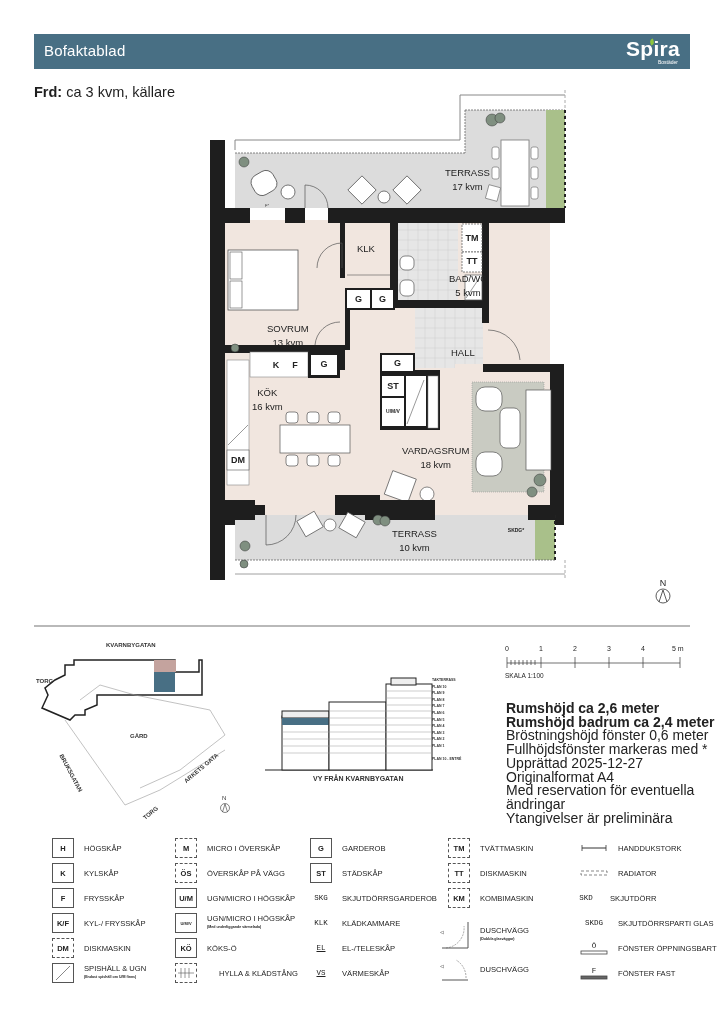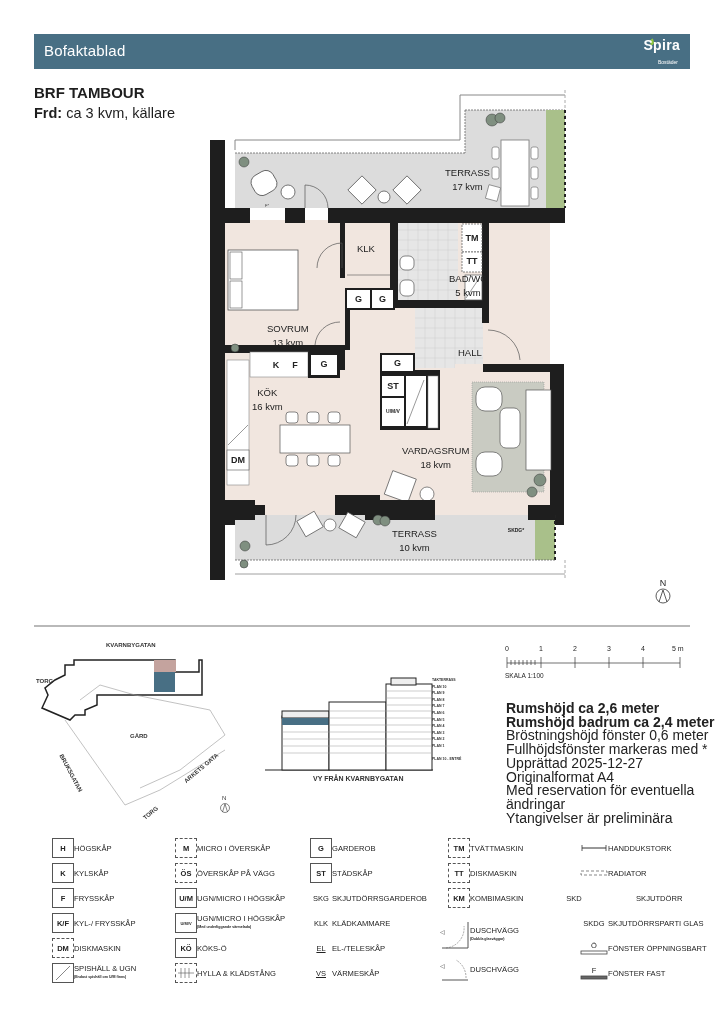--- a/index.html
+++ b/index.html
@@ -2,21 +2,21 @@
 <html><head>
 <meta charset="utf-8">
 <style>
   * { box-sizing: border-box; margin: 0; padding: 0; }
   html, body { width: 724px; height: 1024px; background: #ffffff; overflow: hidden; }
   body { font-family: "Liberation Sans", "DejaVu Sans", sans-serif; color: #1e1e1e; position: relative; }
 
   .header { position: absolute; left: 34px; top: 34px; width: 656px; height: 35px; background: #486f84; color: #fff; }
   .header .title { position: absolute; left: 10px; top: 8px; font-size: 15px; letter-spacing: 0.2px; }
   .logo { position: absolute; right: 10px; top: 3px; width: 60px; height: 30px; }
-  .logo .word { position: absolute; right: 0; top: 0; font-size: 14px; font-weight: bold; color: #fff; letter-spacing: 0.3px; }
+  .logo .word { position: absolute; right: 0; top: 0; font-size: 21px; font-weight: bold; color: #fff; letter-spacing: 0.3px; }
   .logo .sub { position: absolute; right: 2px; top: 22px; font-size: 5px; color: #fff; }
   .logo .leaf { position: absolute; right: 26px; top: 2px; width: 4px; height: 6px; background: #8dc63f; border-radius: 4px 0 4px 0; transform: rotate(-20deg); }
 
   .info { position: absolute; left: 34px; top: 82px; font-size: 14.5px; line-height: 21px; }
   .info .brf { font-weight: bold; font-size: 15px; }
   .info b { font-weight: bold; }
 
   .plan { position: absolute; left: 210px; top: 90px; width: 380px; height: 490px; }
   .plan svg { position: absolute; left: 0; top: 0; }
   .room-label { position: absolute; font-size: 9.5px; text-align: center; line-height: 14px; color: #222; white-space: nowrap; }
@@ -39,38 +39,37 @@
   .scale .cap { position: absolute; left: 5px; top: 27px; font-size: 6.5px; }
 
   .notes { position: absolute; left: 506px; top: 702px; font-size: 14px; line-height: 13.7px; color: #222; }
   .notes .bold { font-weight: bold; }
 
   .legend { position: absolute; left: 30px; top: 838px; width: 680px; height: 150px; }
   .lg-item { position: absolute; height: 20px; display: flex; align-items: center; }
   .lg-sym { width: 22px; height: 20px; display: flex; align-items: center; justify-content: center; font-size: 7.5px; font-weight: bold; color: #222; }
   .lg-box { border: 1px solid #555; }
   .lg-dash { border: 1px dashed #555; }
-  .lg-plain { border: none; font-weight: normal; }
-  .lg-label { font-size: 7.6px; color: #222; white-space: nowrap; line-height: 9px; }
+  .lg-plain { border: none; font-weight: normal; font-family: Liberation Mono, monospace; }
+  .lg-label { margin-left: 10px; font-size: 7.6px; color: #222; white-space: nowrap; line-height: 9px; }
   .lg-label .note { display: block; font-size: 3.6px; font-weight: bold; }
 </style>
 </head>
 <body>
 
 <div class="header">
   <div class="title">Bofaktablad</div>
   <div class="logo">
     <span class="leaf"></span>
     <span class="word">Spira</span>
     <span class="sub">Bostäder</span>
   </div>
 </div>
 
 <div class="info">
-  <div class="brf">BRF TAMBOUR</div>
   <div><b>Frd:</b> <span>ca 3 kvm, källare</span></div>
 </div>
 
 <div class="plan">
   <svg width="380" height="490" viewBox="0 0 380 490">
 
     <polyline points="25,60 25,50 250,50 250,5 355,5" fill="none" stroke="#888" stroke-width="1"></polyline>
     <line x1="355" y1="0" x2="355" y2="30" stroke="#aaa" stroke-width="1" stroke-dasharray="3,2"></line>
 
     <polygon points="25,63 255,63 255,20 355,20 355,118 25,118" fill="#dcdcdc"></polygon>
@@ -247,21 +246,21 @@
       <div>KLK</div>
     </div>
   <div class="room-label" style="left:207px;top:182px;margin-left:32px;">
     <div>BAD/WC</div>
       <div>5 kvm</div>
   </div>
   <div class="room-label" style="left:57px;top:232px;">
     <div>SOVRUM</div>
       <div>13 kvm</div>
   </div>
-  <div class="room-label" style="left:248px;top:256px;">
+  <div class="room-label" style="left:241px;top:256px;">
       <div>HALL</div>
     </div>
   <div class="room-label" style="left:42px;top:296px;">
     <div>KÖK</div>
       <div>16 kvm</div>
   </div>
   <div class="room-label" style="left:192px;top:354px;">
     <div>VARDAGSRUM</div>
       <div>18 kvm</div>
   </div>
@@ -437,21 +436,21 @@
       <span class="lg-label">UGN/MICRO I HÖGSKÅP</span>
     </div>
   <div class="lg-item" style="left:145px;top:75px;">
       <span class="lg-sym lg-box" style="font-size:4px;">U/M/V</span>
       <span class="lg-label"><span>UGN/MICRO I HÖGSKÅP</span><span class="note">(Med underliggande värmelåda)</span></span>
     </div>
   <div class="lg-item" style="left:145px;top:100px;">
       <span class="lg-sym lg-box">KÖ</span>
       <span class="lg-label">KÖKS-Ö</span>
     </div>
-  <div class="lg-item" style="left:145px;top:125px;">
+  <div class="lg-item" style="left:145px;top:125px;gap:12px;">
       <span class="lg-sym lg-dash">
         <svg width="18" height="14">
           <g stroke="#555" stroke-width="0.6">
             <line x1="1" y1="7" x2="17" y2="7"></line>
             <line x1="4" y1="2" x2="4" y2="12"></line>
             <line x1="8" y1="2" x2="8" y2="12"></line>
             <line x1="12" y1="2" x2="12" y2="12"></line>
           </g>
         </svg>
       </span>
@@ -527,21 +526,21 @@
       <span class="lg-label">HANDDUKSTORK</span>
     </div>
   <div class="lg-item" style="left:550px;top:25px;">
       <span class="lg-sym lg-plain" style="width:28px;">
         <svg width="28" height="8">
           <rect x="1" y="2" width="26" height="4" fill="none" stroke="#555" stroke-width="0.7" stroke-dasharray="3,2"></rect>
         </svg>
       </span>
       <span class="lg-label">RADIATOR</span>
     </div>
-  <div class="lg-item" style="left:530px;top:50px;gap:48px;">
+  <div class="lg-item" style="left:542px;top:50px;">
       <span class="lg-sym lg-plain" style="width:28px;">SKD</span>
       <span class="lg-label">SKJUTDÖRR</span>
     </div>
   <div class="lg-item" style="left:550px;top:75px;">
       <span class="lg-sym lg-plain" style="width:28px;">SKDG</span>
       <span class="lg-label">SKJUTDÖRRSPARTI GLAS</span>
     </div>
   <div class="lg-item" style="left:550px;top:100px;">
       <span class="lg-sym lg-plain" style="width:28px;flex-direction:column;font-weight:normal;">
         <span>Ö</span>

